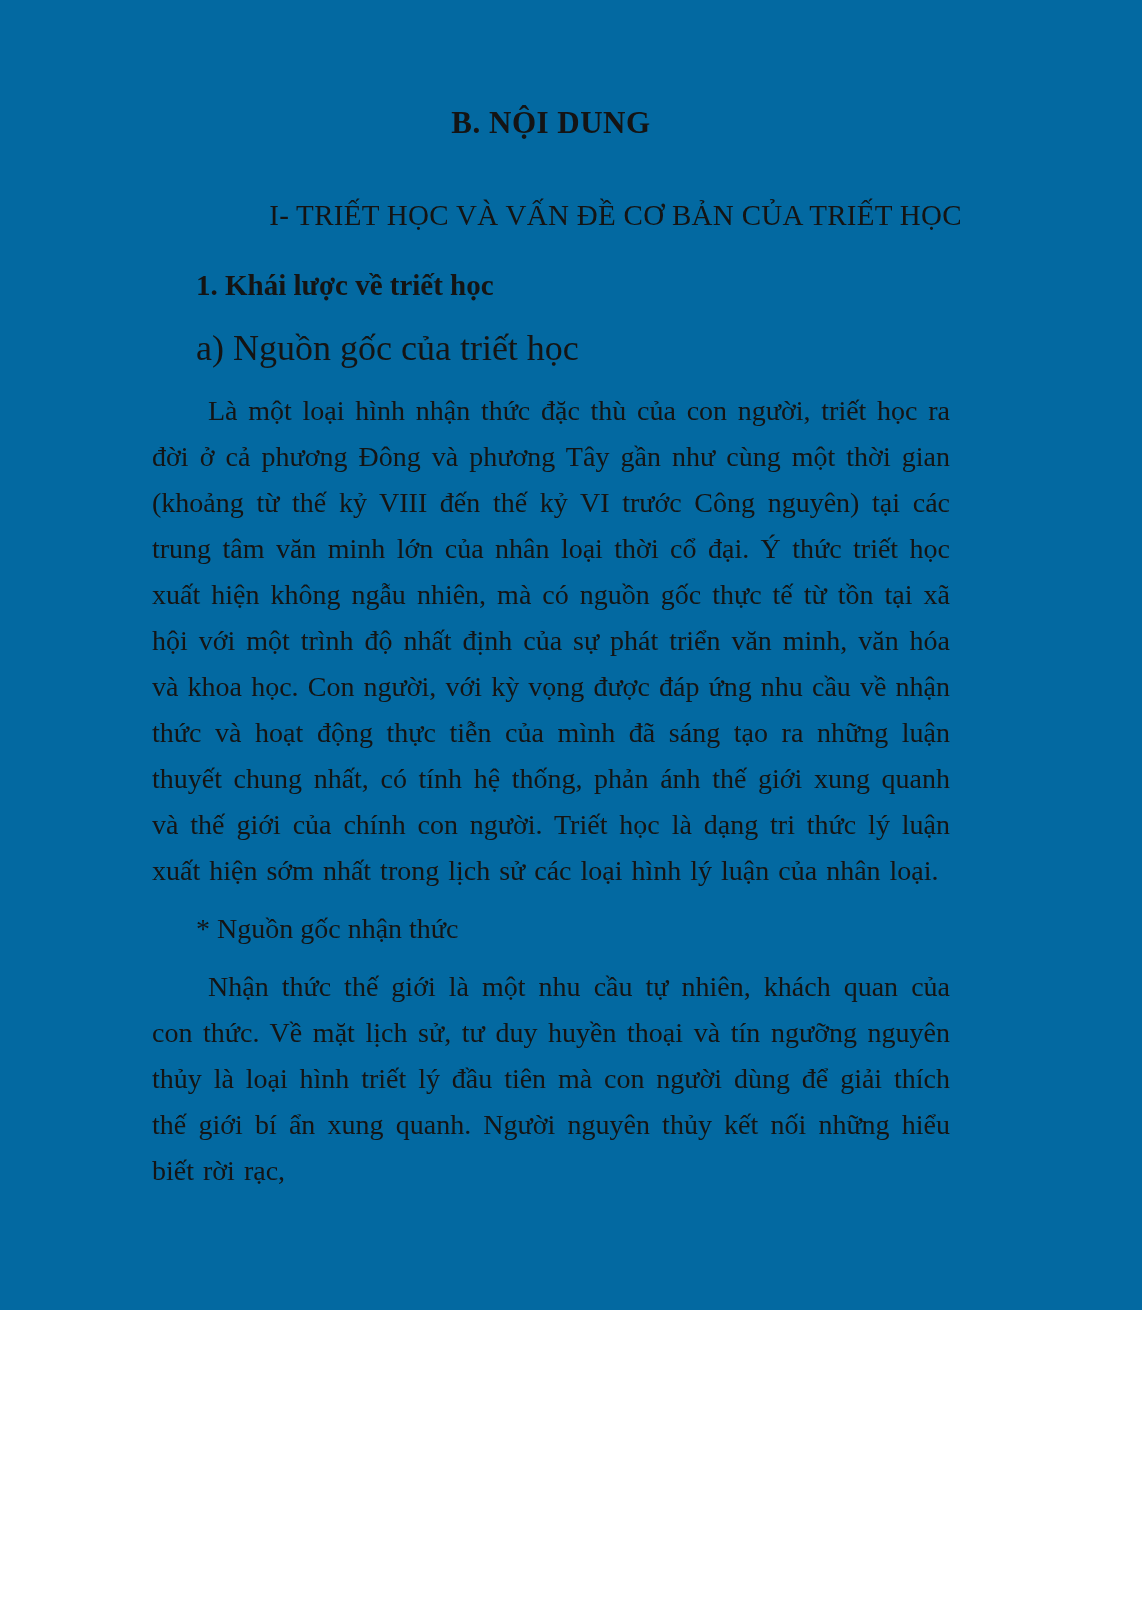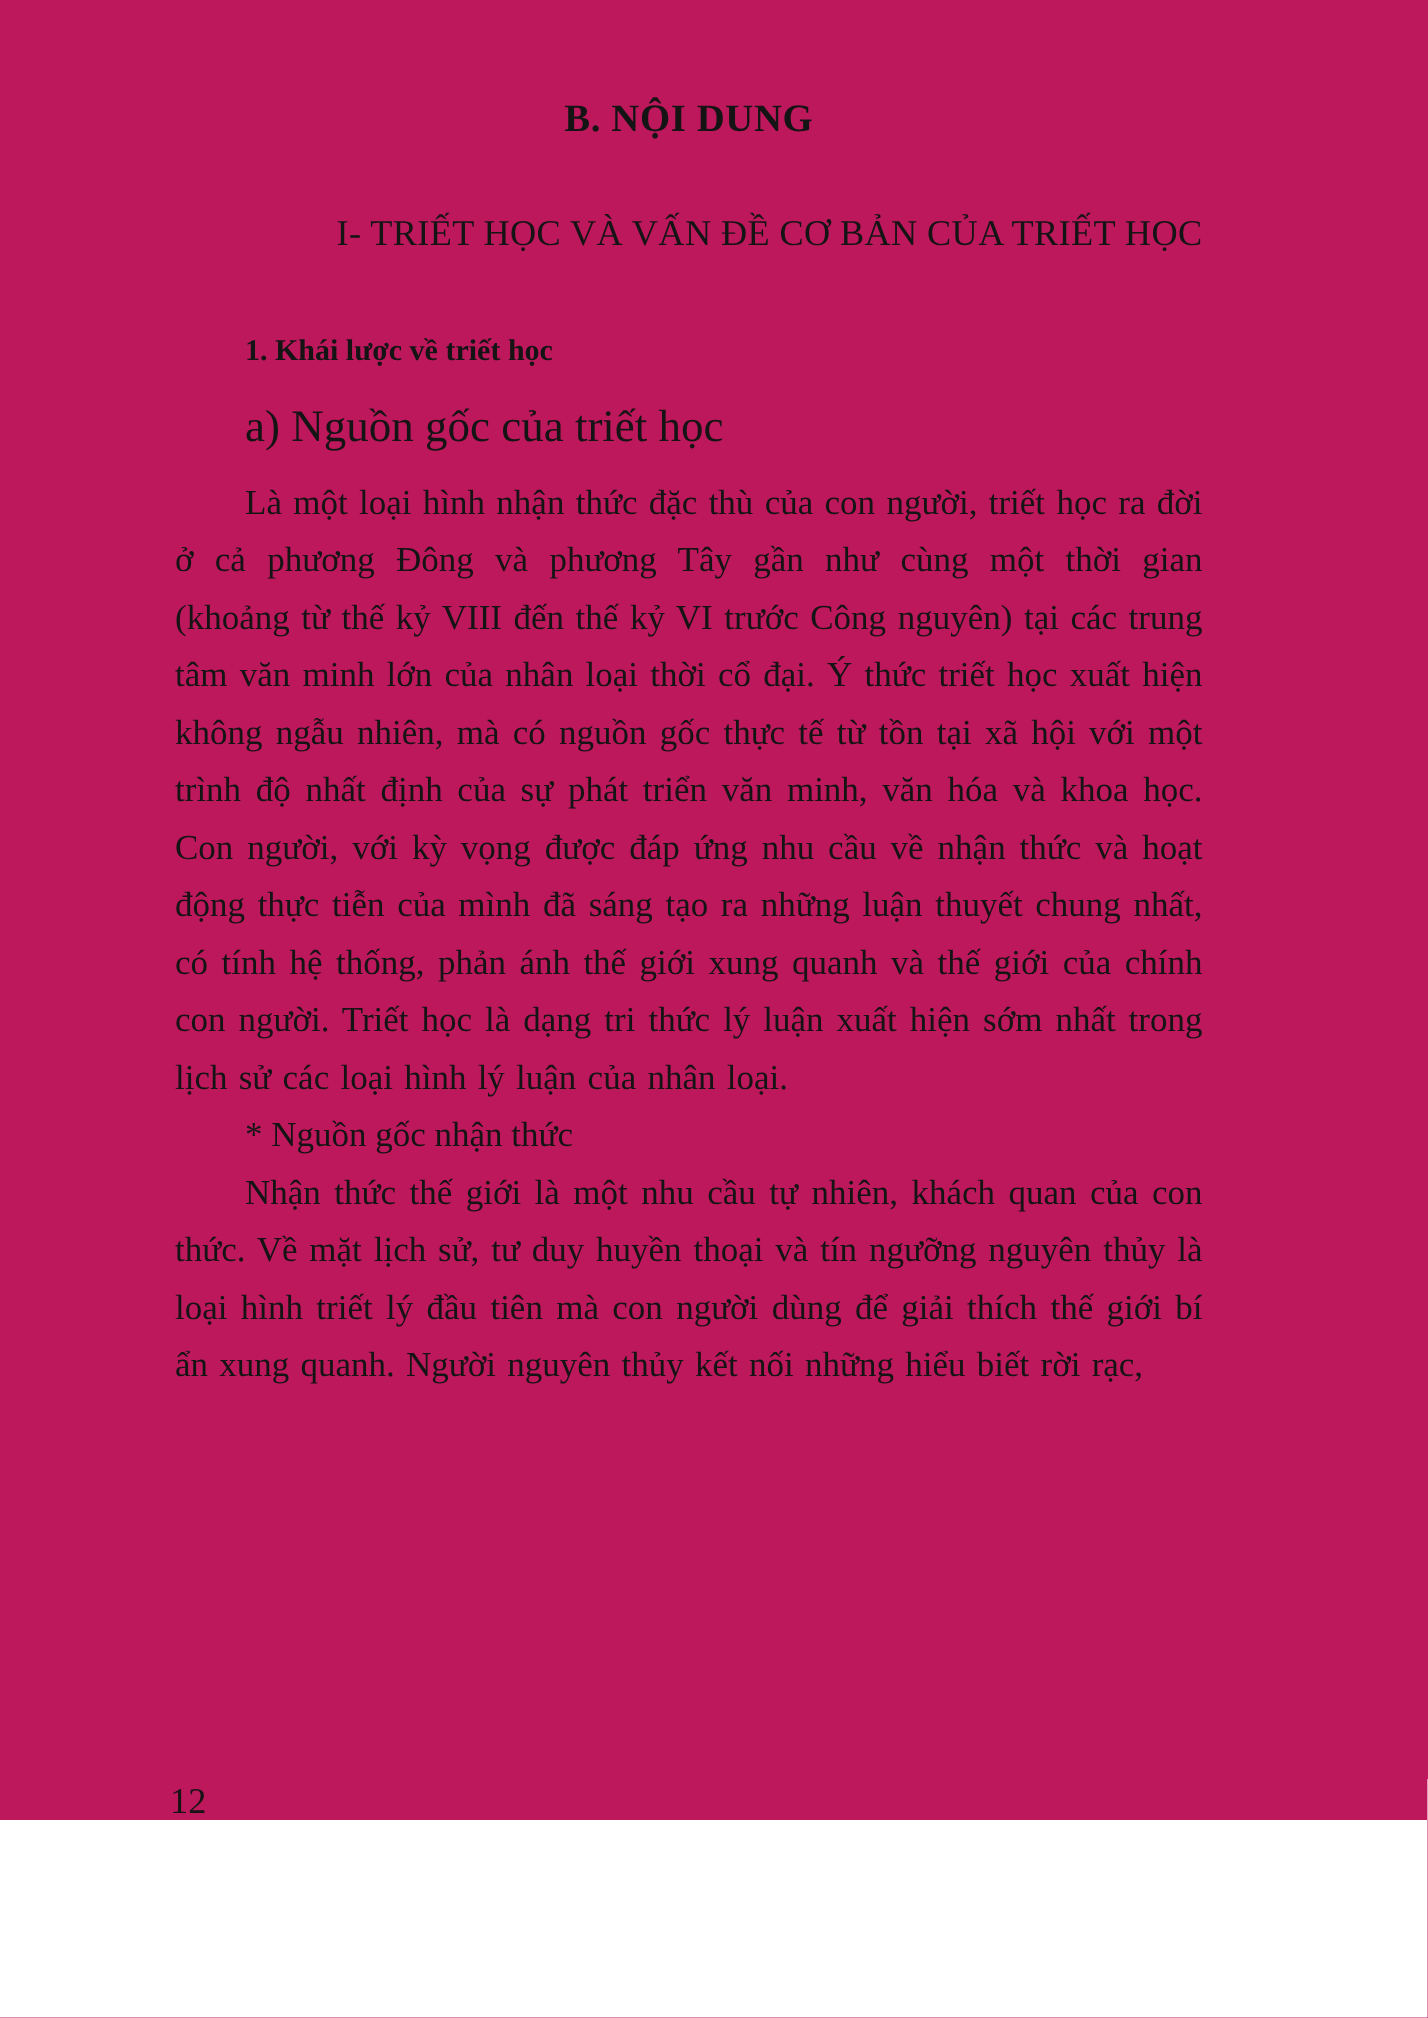--- a/index.html
+++ b/index.html
@@ -3,60 +3,60 @@
 <meta charset="utf-8">
 <style>
   html, body {
     margin: 0;
     padding: 0;
     background: #ffffff;
   }
   .page {
     position: relative;
     width: 1142px;
-    height: 1456px;
+    height: 1310px;
     box-sizing: border-box;
-    background: #be185d;
+    background: #0369a1;
     color: #141414;
     font-family: "Liberation Serif", "DejaVu Serif", serif;
-    padding: 76px 180px 0 140px;
+    padding: 104px 180px 0 140px;
     overflow: hidden;
   }
   .doc-title {
     margin: 0;
     text-align: center;
     font-size: 31px;
     font-weight: bold;
     letter-spacing: 0.5px;
     line-height: 1.25;
   }
   .section-heading {
     margin: 54px 0 0 0;
     text-align: right;
     font-size: 29px;
     font-weight: normal;
     letter-spacing: 0.3px;
     line-height: 1.3;
     white-space: nowrap;
   }
   .subsection-heading {
-    margin: 60px 0 0 0;
-    font-size: 24px;
+    margin: 33px 0 0 0;
+    font-size: 29px;
     font-weight: bold;
     text-indent: 56px;
     line-height: 1.3;
   }
   .item-heading {
     margin: 20px 0 0 0;
     font-size: 36px;
     text-indent: 56px;
     line-height: 1.3;
   }
   .body-paragraph {
-    margin: 0;
+    margin: 12px;
     font-size: 28px;
     line-height: 46px;
     text-align: justify;
     text-indent: 56px;
     word-spacing: 2px;
   }
   .body-paragraph.first {
     margin-top: 16px;
   }
   .note-heading {

